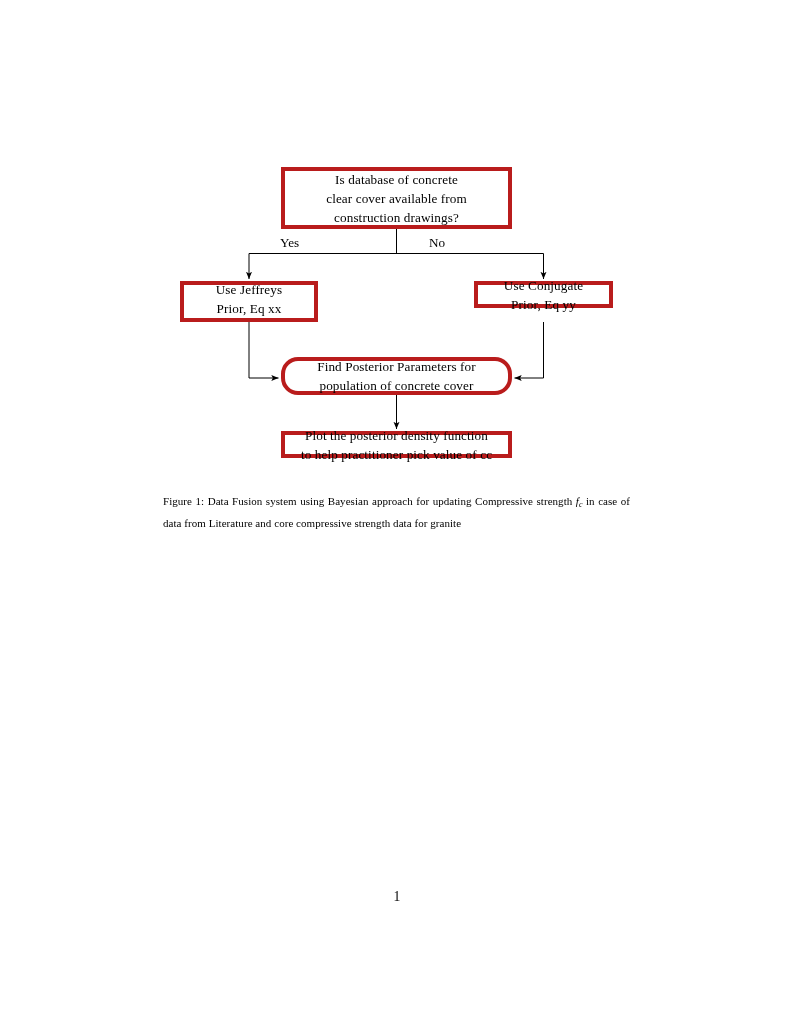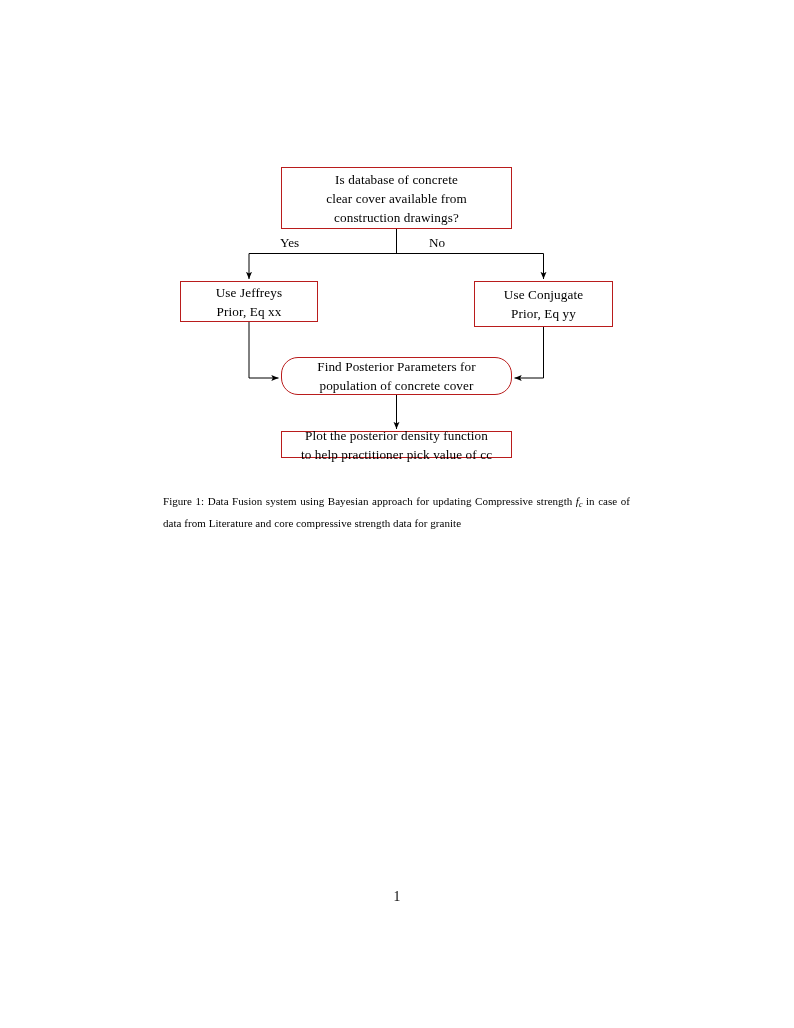--- a/index.html
+++ b/index.html
@@ -31,21 +31,21 @@
   }
   .chart-svg {
     position: absolute;
     left: 0;
     top: 0;
   }
 
   .node {
     position: absolute;
     box-sizing: border-box;
-    border: 1px solid #b91c1c;
+    border: 4px solid #b91c1c;
     background: #ffffff;
     display: flex;
     flex-direction: column;
     align-items: center;
     justify-content: center;
     text-align: center;
     font-size: 13.2px;
     line-height: 19px;
     letter-spacing: 0.1px;
   }
@@ -64,21 +64,21 @@
     left: 180px;
     top: 281px;
     width: 138px;
     height: 41px;
     justify-content: flex-end;
   }
   #node-conjugate {
     left: 474px;
     top: 281px;
     width: 139px;
-    height: 46px;
+    height: 27px;
   }
   #node-posterior {
     left: 281px;
     top: 357px;
     width: 231px;
     height: 38px;
     border-radius: 17px;
   }
   #node-plot {
     left: 281px;

